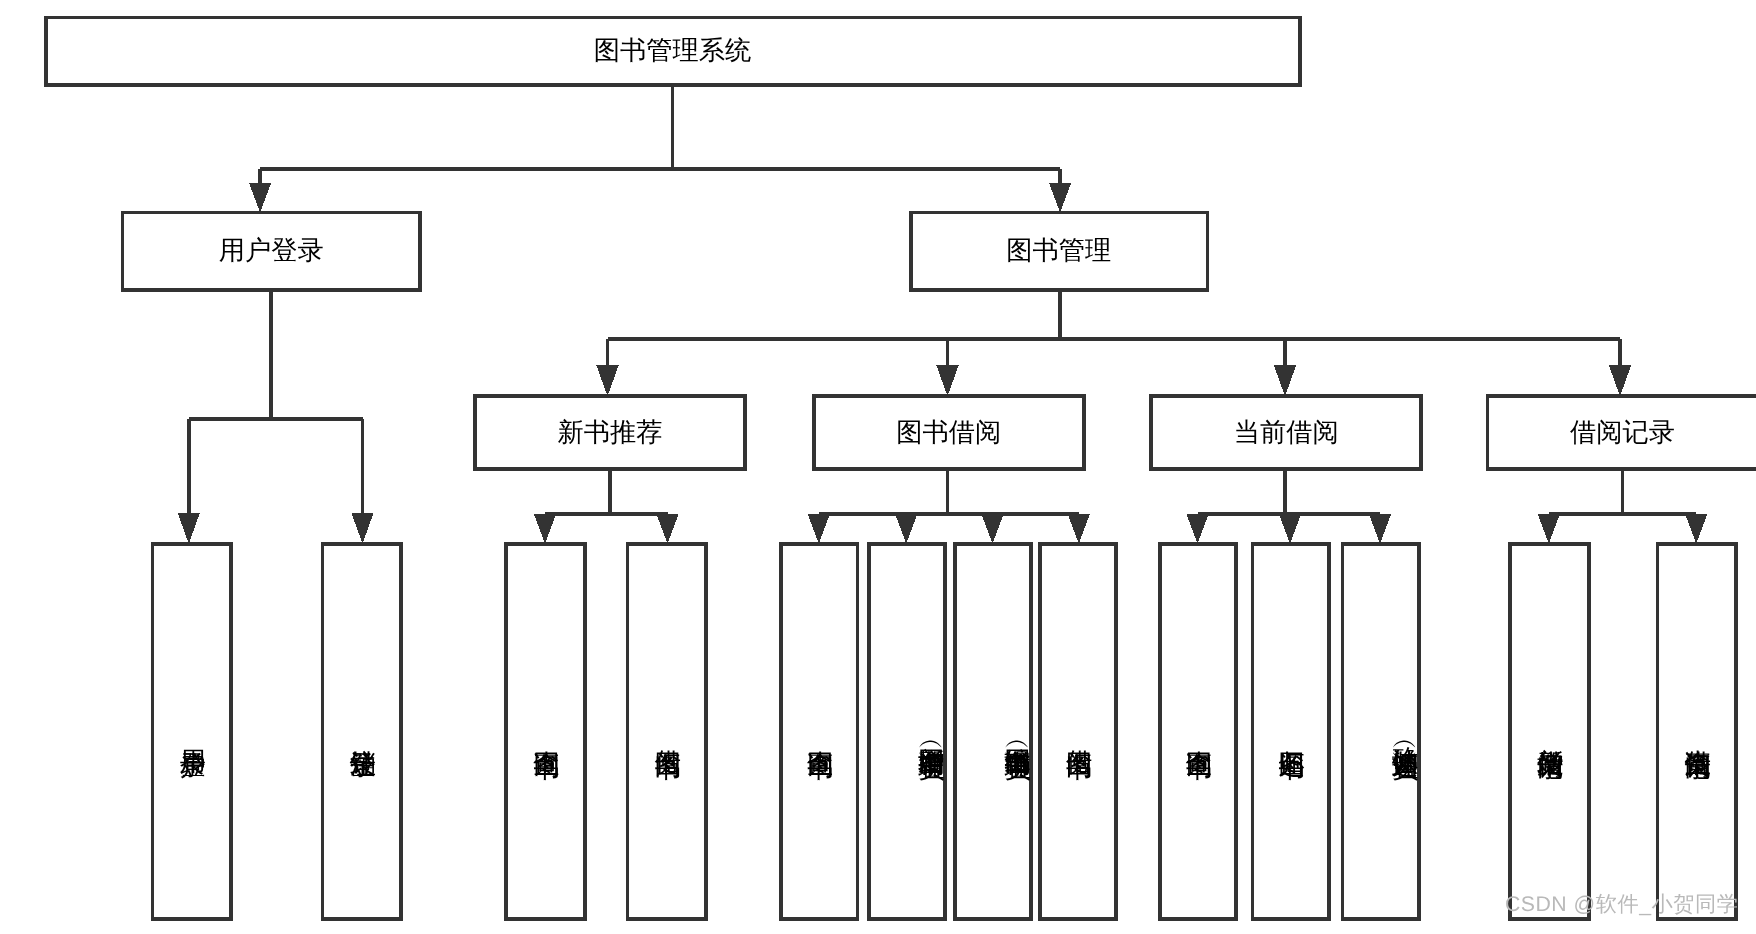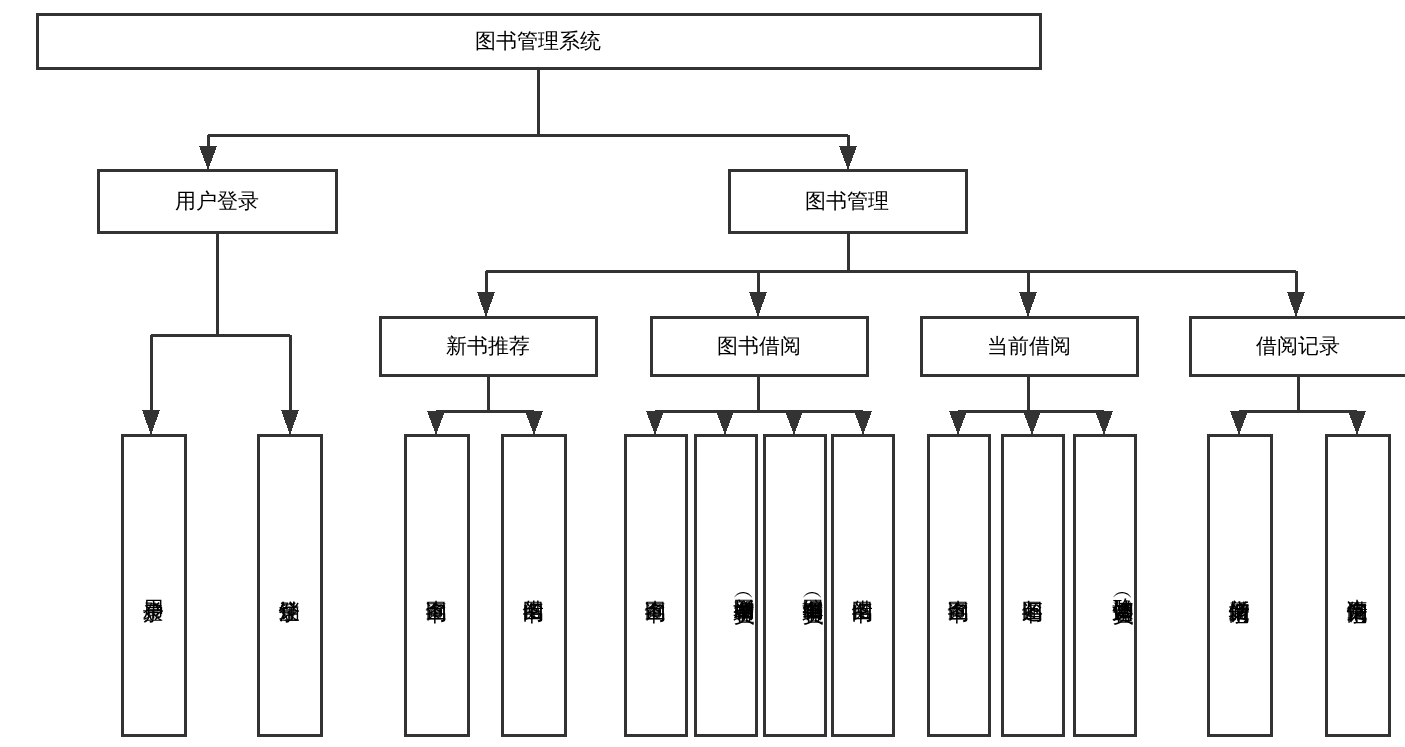--- a/index.html
+++ b/index.html
@@ -190,13 +190,14 @@
   <div class="vtext-wrap" style="left:607px; top:435px; width:61px; height:300px;">查询图书</div>
   <div class="vtext-wrap" style="left:677px; top:435px; width:61px; height:300px; align-items:flex-start;">新增图书（管理员）</div>
   <div class="vtext-wrap" style="left:746px; top:435px; width:61px; height:300px; align-items:flex-start;">编辑图书（管理员）</div>
   <div class="vtext-wrap" style="left:814px; top:435px; width:61px; height:300px;">借阅图书</div>
   <div class="vtext-wrap" style="left:910px; top:435px; width:61px; height:300px;">查询图书</div>
   <div class="vtext-wrap" style="left:984px; top:435px; width:61px; height:300px;">归还图书</div>
   <div class="vtext-wrap" style="left:1056px; top:435px; width:61px; height:300px; align-items:flex-start;">确认归还（管理员）</div>
   <div class="vtext-wrap" style="left:1190px; top:435px; width:63px; height:300px;">新增借阅记录</div>
   <div class="vtext-wrap" style="left:1308px; top:435px; width:63px; height:300px;">查询借阅记录</div>
 
+  <div class="watermark">CSDN @软件_小贺同学</div>
 </div>
 
 </body></html>

